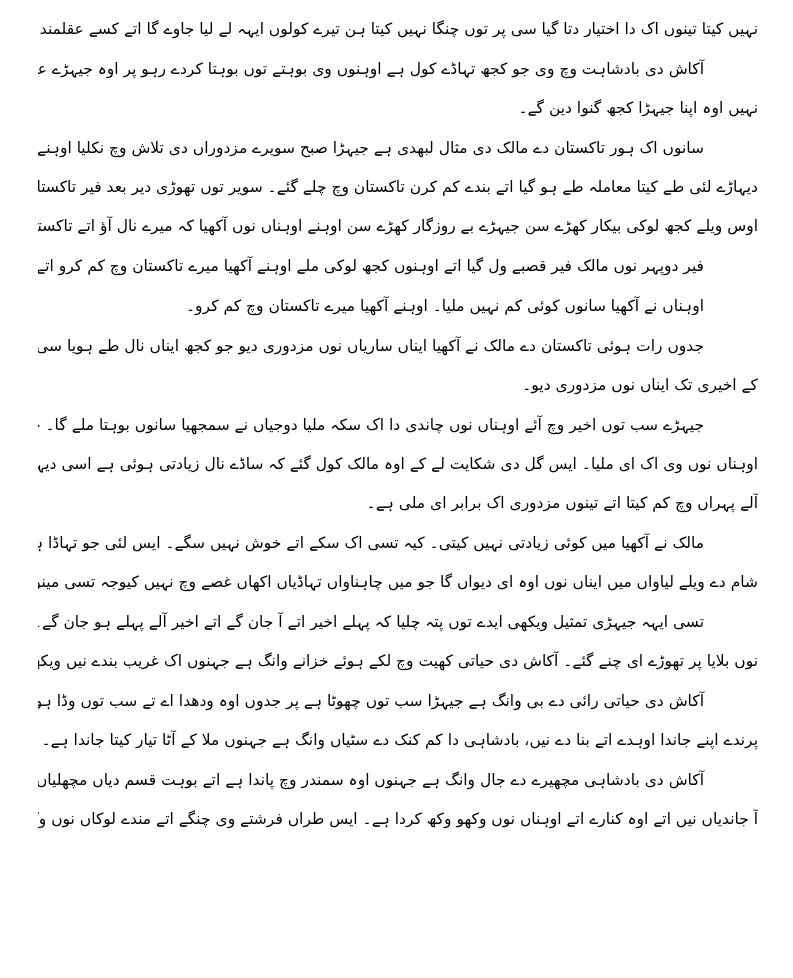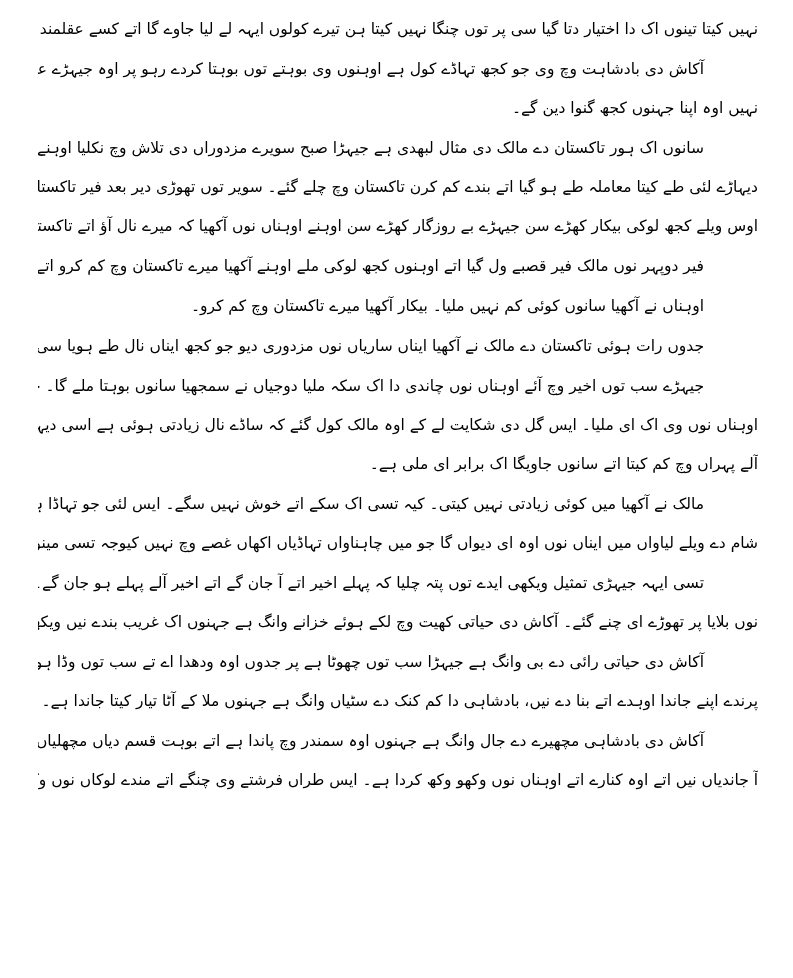--- a/index.html
+++ b/index.html
@@ -48,40 +48,41 @@
 </style>
 </head>
 <body>
 
 <div class="page" id="page">
     <div class="para">
       <span class="line last">نہیں کیتا تینوں اک دا اختیار دتا گیا سی پر توں چنگا نہیں کیتا ہن تیرے کولوں ایہہ لے لیا جاوے گا اتے کسے عقلمند نوں دے دتا جاویگا۔</span>
     </div>
     <div class="para">
       <span class="line first">آکاش دی بادشاہت وچ وی جو کجھ تہاڈے کول ہے اوہنوں وی بوہتے توں بوہتا کردے رہو پر اوہ جیہڑے عمل کرن توں ڈردے</span>
-      <span class="line last">نہیں اوہ اپنا جہنوں کجھ گنوا دین گے۔</span>
+      <span class="line last">نہیں اوہ اپنا جیہڑا کجھ گنوا دین گے۔</span>
     </div>
     <div class="para">
       <span class="line first">سانوں اک ہور تاکستان دے مالک دی مثال لبھدی ہے جیہڑا صبح سویرے مزدوراں دی تلاش وچ نکلیا اوہنے کم دا دا سارے</span>
       <span class="line">دیہاڑے لئی طے کیتا معاملہ طے ہو گیا اتے بندے کم کرن تاکستان وچ چلے گئے۔ سویر توں تھوڑی دیر بعد فیر تاکستان دا مالک قصبے ول گیا</span>
       <span class="line">اوس ویلے کجھ لوکی بیکار کھڑے سن جیہڑے بے روزگار کھڑے سن اوہنے اوہناں نوں آکھیا کہ میرے نال آؤ اتے تاکستان وچ کم کرو میں</span>
     </div>
     <div class="para">
       <span class="line first">فیر دوپہر نوں مالک فیر قصبے ول گیا اتے اوہنوں کجھ لوکی ملے اوہنے آکھیا میرے تاکستان وچ کم کرو اتے ایسے طراں شام نوں وی</span>
     </div>
     <div class="para">
-      <span class="line first last">اوہناں نے آکھیا سانوں کوئی کم نہیں ملیا۔ بیکار آکھیا میرے تاکستان وچ کم کرو۔</span>
+      <span class="line first last">اوہناں نے آکھیا سانوں کوئی کم نہیں ملیا۔ اوہنے آکھیا میرے تاکستان وچ کم کرو۔</span>
     </div>
     <div class="para">
       <span class="line first">جدوں رات ہوئی تاکستان دے مالک نے آکھیا ایناں ساریاں نوں مزدوری دیو جو کجھ ایناں نال طے ہویا سی۔ پہلے توں لے</span>
+      <span class="line last">کے اخیری تک ایناں نوں مزدوری دیو۔</span>
     </div>
     <div class="para">
       <span class="line first">جیہڑے سب توں اخیر وچ آئے اوہناں نوں چاندی دا اک سکہ ملیا دوجیاں نے سمجھیا سانوں بوہتا ملے گا۔ جدوں اوہ لین آئے</span>
       <span class="line">اوہناں نوں وی اک ای ملیا۔ ایس گل دی شکایت لے کے اوہ مالک کول گئے کہ ساڈے نال زیادتی ہوئی ہے اسی دیہاڑے دے دھپ</span>
-      <span class="line last">آلے پہراں وچ کم کیتا اتے سانوں جاویگا اک برابر ای ملی ہے۔</span>
+      <span class="line last">آلے پہراں وچ کم کیتا اتے تینوں مزدوری اک برابر ای ملی ہے۔</span>
     </div>
     <div class="para">
       <span class="line first">مالک نے آکھیا میں کوئی زیادتی نہیں کیتی۔ کیہ تسی اک سکے اتے خوش نہیں سگے۔ ایس لئی جو تہاڈا ہے لے جاؤ۔ میں ایناں نوں</span>
       <span class="line last">شام دے ویلے لیاواں میں ایناں نوں اوہ ای دیواں گا جو میں چاہناواں تہاڈیاں اکھاں غصے وچ نہیں کیوجہ تسی مینوں مہربان ویکھیا۔</span>
     </div>
     <div class="para">
       <span class="line first">تسی ایہہ جیہڑی تمثیل ویکھی ایدے توں پتہ چلیا کہ پہلے اخیر اتے آ جان گے اتے اخیر آلے پہلے ہو جان گے۔ بوہت ساریاں</span>
       <span class="line">نوں بلایا پر تھوڑے ای چنے گئے۔ آکاش دی حیاتی کھیت وچ لکے ہوئے خزانے وانگ ہے جہنوں اک غریب بندے نیں ویکھ لیا اتے دبا</span>
     </div>
     <div class="para">

